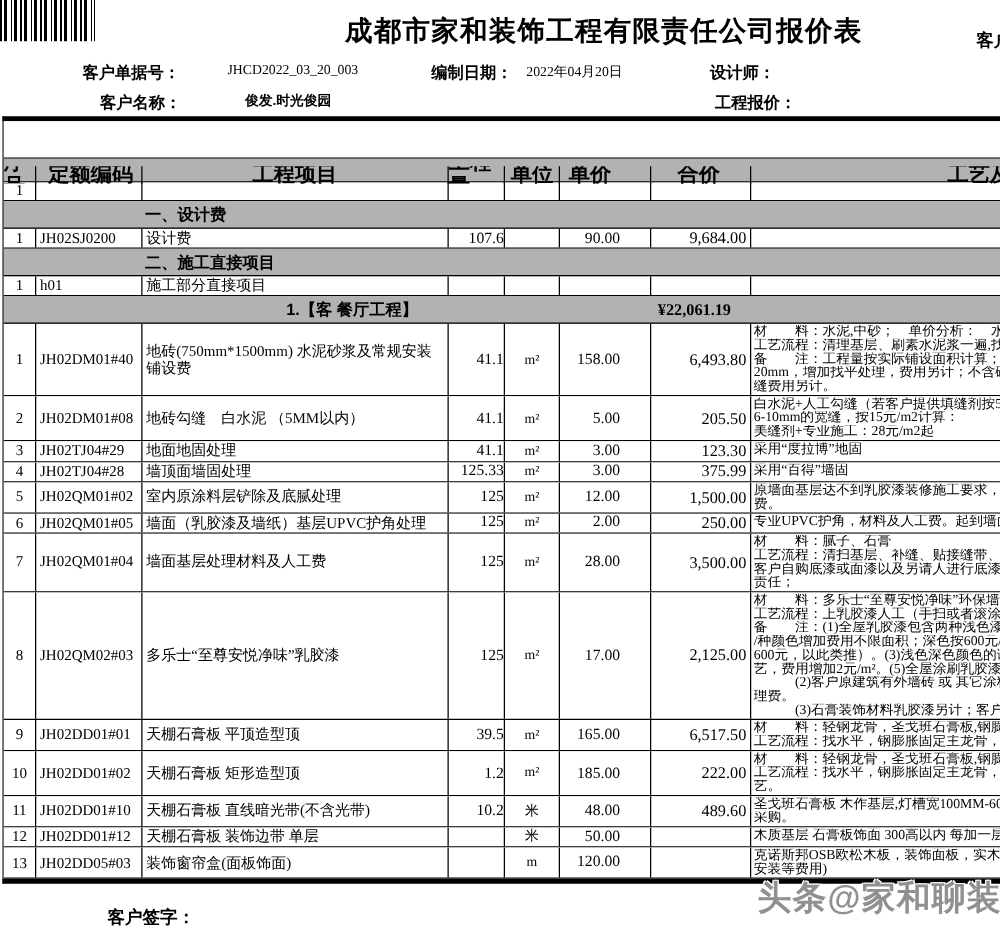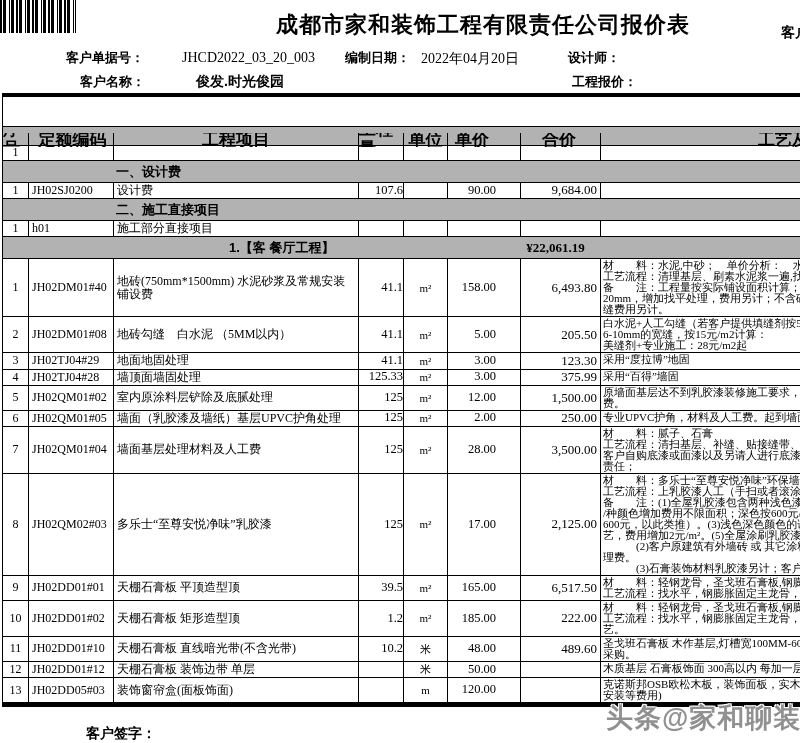--- a/index.html
+++ b/index.html
@@ -31,21 +31,21 @@
     font-weight:bold;font-size:14px;white-space:nowrap;
   }
   .hlabel{
     position:absolute;
     font-family:"Liberation Sans", sans-serif;
     font-weight:bold;font-size:13px;white-space:nowrap;
   }
   .hvalue{
     position:absolute;
     font-family:"Liberation Serif", serif;
-    font-size:14px;white-space:nowrap;
+    font-size:11px;white-space:nowrap;
   }
   .hvalue.bold{font-family:"Liberation Sans", sans-serif;font-weight:bold;}
   
   #qtable{
     position:absolute;left:2px;top:93px;width:978px;
     border-top:4px solid #000;
     border-bottom:4px solid #000;
     border-left:1px solid #000;
     background:#fff;
   }

